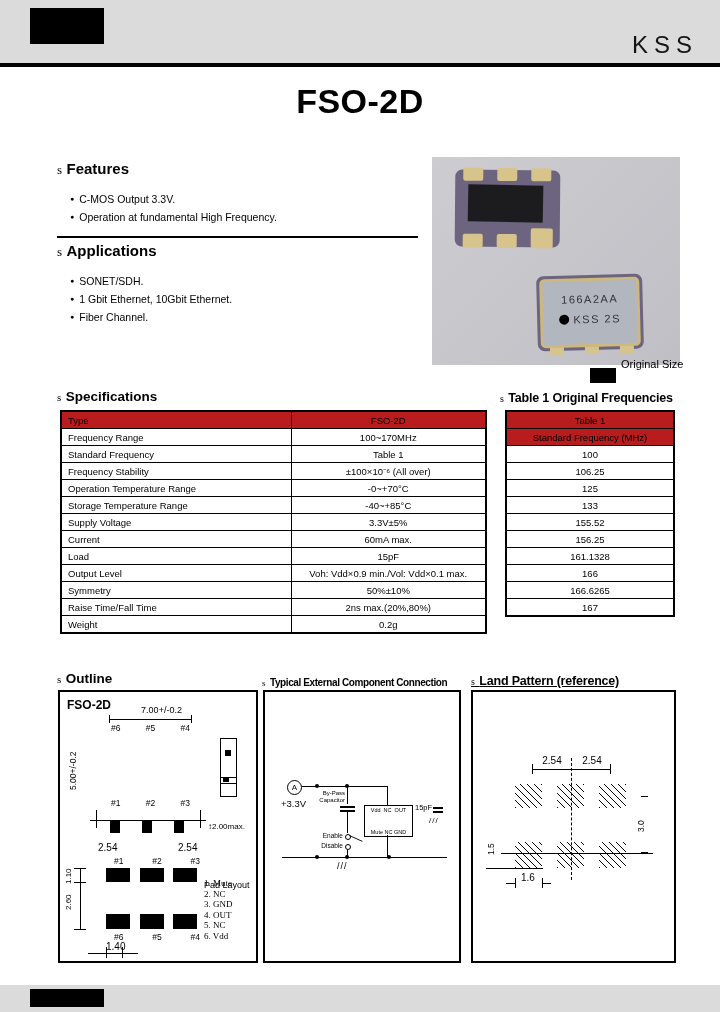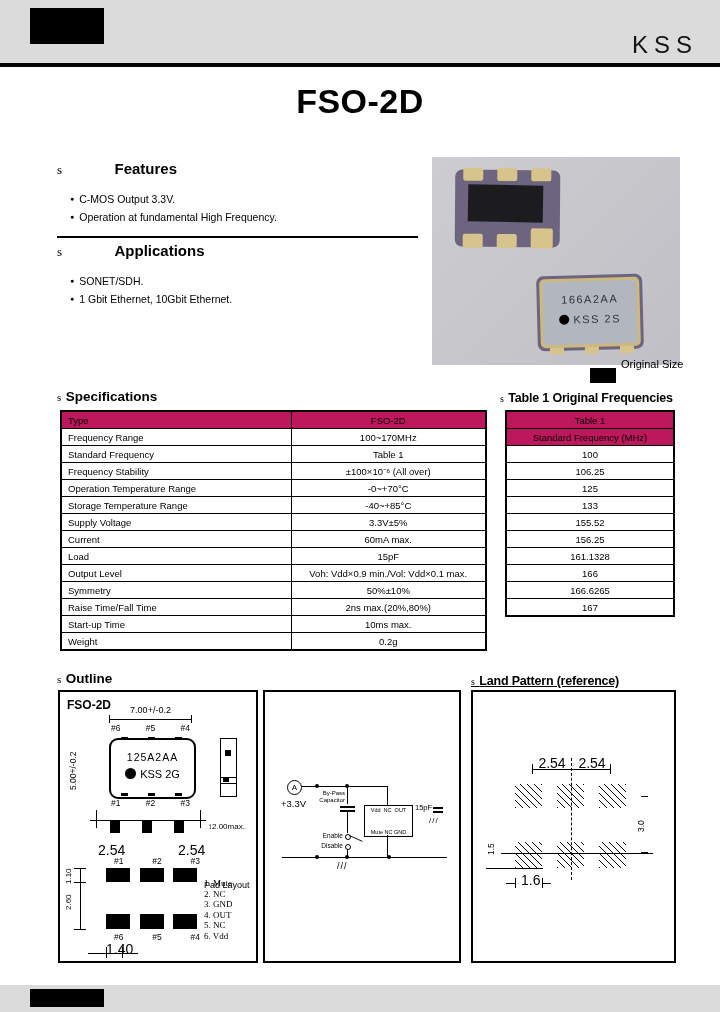--- a/index.html
+++ b/index.html
@@ -16,46 +16,46 @@
   .brand{position:absolute;top:31px;right:22px;font-size:24px;font-weight:400;
          letter-spacing:6px;transform:scaleY(1.02);color:#141414;}
   .toprule{position:absolute;left:0;top:63px;width:720px;height:4px;background:#000;}
   .pagetitle{position:absolute;left:0;top:82px;width:720px;text-align:center;
              font-size:34px;font-weight:bold;letter-spacing:.5px;}
 
   
   .sec-h{position:absolute;white-space:nowrap;}
   .sec-pre{font-family:"Liberation Serif",serif;font-weight:400;}
   .sec-t{font-weight:bold;}
-  .h-big .sec-pre{font-size:13px;} .h-big .sec-t{font-size:15px;margin-left:48px;}
+  .h-big .sec-pre{font-size:13px;} .h-big .sec-t{font-size:15px;}
   .h-med .sec-pre{font-size:11px;} .h-med .sec-t{font-size:13.5px;}
   .h-sml .sec-pre{font-size:10px;} .h-sml .sec-t{font-size:12.5px;letter-spacing:-.2px;}
   .h-xs  .sec-pre{font-size:9px;}  .h-xs  .sec-t{font-size:10px;letter-spacing:-.4px;}
 
   
   .blist{position:absolute;}
   .bullet-item{font-size:10.5px;line-height:17.5px;white-space:nowrap;}
   .bullet-item::before{content:"●";font-size:7px;vertical-align:1.5px;margin-right:5px;}
 
   
   table{border-collapse:collapse;table-layout:fixed;}
   .dtable{position:absolute;border:2px solid #000;background:#fff;}
   .dtable td{border:1px solid #000;font-size:9.5px;height:16px;padding:0 0 0 6px;
              overflow:hidden;white-space:nowrap;}
   .dtable td.val{text-align:center;padding:0 1px;}
-  .dtable tr.hdr td{background:#be185d;}
+  .dtable tr.hdr td{background:#b91c1c;}
   #freq-table td{text-align:center;padding:0;}
 
   
   .dbox{position:absolute;border:2px solid #000;background:#fff;}
   .pinrow{position:absolute;display:flex;justify-content:space-between;font-size:8.5px;}
   .pinrow span{flex:0 0 auto;}
   .vdim{position:absolute;transform:rotate(-90deg);transform-origin:0 0;
         font-size:8.5px;white-space:nowrap;}
-  .dimlbl{position:absolute;font-size:14px;white-space:nowrap;}
+  .dimlbl{position:absolute;font-size:10px;white-space:nowrap;}
   .padblk{position:absolute;background:#000;}
   .hatch{position:absolute;background:
      repeating-linear-gradient(45deg,#000 0 1px,transparent 1px 5px);}
 
   
   .oc{position:absolute;left:49px;top:46px;width:83px;height:57px;border:2px solid #000;
       border-radius:9px;background:#fff;}
   .ocpad{position:absolute;width:7px;height:3px;background:#000;}
   .oc-l1{position:absolute;left:0;top:11px;width:100%;text-align:center;
          font-size:10.5px;letter-spacing:1px;}
@@ -98,20 +98,21 @@
 
   <div class="hline" style="left:57px;top:236px;width:361px;height:2px;"></div>
 
   <div class="sec-h h-big" style="left:57px;top:242px;">
     <span class="sec-pre">s</span>
     <span class="sec-t">Applications</span>
   </div>
   <div class="blist" style="left:70px;top:272px;">
       <div class="bullet-item">SONET/SDH.</div>
       <div class="bullet-item">1 Gbit Ethernet, 10Gbit Ethernet.</div>
+      <div class="bullet-item">Fiber Channel.</div>
     </div>
 
   <div class="photo">
 
     <div class="chipbody" style="left:23px;top:13px;width:105px;height:77px;transform:rotate(.5deg);">
       <div class="goldpad" style="left:8px;top:-2px;width:20px;height:13px;"></div>
       <div class="goldpad" style="left:42px;top:-2px;width:20px;height:13px;"></div>
       <div class="goldpad" style="left:76px;top:-2px;width:20px;height:13px;"></div>
       <div class="goldpad" style="left:8px;top:64px;width:20px;height:14px;"></div>
       <div class="goldpad" style="left:42px;top:64px;width:20px;height:14px;"></div>
@@ -186,24 +187,20 @@
         </tr>
         <tr>
           <td>Symmetry</td>
           <td class="val">50%±10%</td>
         </tr>
         <tr>
           <td>Raise Time/Fall Time</td>
           <td class="val">2ns max.(20%,80%)</td>
         </tr>
         <tr>
-          <td>Start-up Time</td>
-          <td class="val">10ms max.</td>
-        </tr>
-        <tr>
           <td>Weight</td>
           <td class="val">0.2g</td>
         </tr>
       </tbody>
   </table>
 
   <div class="sec-h h-sml" style="left:500px;top:388px;">
     <span class="sec-pre">s</span>
     <span class="sec-t">Table 1 Original Frequencies</span>
   </div>
@@ -248,43 +245,31 @@
       </tbody>
   </table>
 
   <div class="sec-h h-med" style="left:57px;top:669px;">
     <span class="sec-pre">s</span>
     <span class="sec-t">Outline</span>
   </div>
   <div class="dbox" style="left:58px;top:690px;width:196px;height:269px;">
     <div class="abs" style="left:7px;top:6px;font-size:12px;font-weight:bold;">FSO-2D</div>
 
-    <div class="dimlbl" style="left:49px;top:13px;width:83px;text-align:center;font-size:9px;">7.00+/-0.2</div>
+    <div class="dimlbl" style="left:60px;top:13px;width:83px;text-align:center;font-size:9px;">7.00+/-0.2</div>
     <div class="hline" style="left:49px;top:27px;width:83px;"></div>
     <div class="vline" style="left:49px;top:23px;height:8px;"></div>
     <div class="vline" style="left:131px;top:23px;height:8px;"></div>
 
     <div class="pinrow" style="left:51px;top:31px;width:79px;">
         <span>#6</span>
         <span>#5</span>
         <span>#4</span>
       </div>
 
-    <div class="oc">
-      <div class="ocpad" style="left:10px;top:-3px;"></div>
-      <div class="ocpad" style="left:37px;top:-3px;"></div>
-      <div class="ocpad" style="left:64px;top:-3px;"></div>
-      <div class="ocpad" style="left:10px;top:53px;"></div>
-      <div class="ocpad" style="left:37px;top:53px;"></div>
-      <div class="ocpad" style="left:64px;top:53px;"></div>
-      <div class="oc-l1">125A2AA</div>
-      <div class="oc-l2">
-        <span class="klogo" style="width:11px;height:11px;"></span><span>KSS 2G</span>
-      </div>
-    </div>
 
     <div class="vdim" style="left:8px;top:98px;">5.00+/-0.2</div>
 
     <div class="pinrow" style="left:51px;top:106px;width:79px;">
         <span>#1</span>
         <span>#2</span>
         <span>#3</span>
       </div>
 
     <div class="abs" style="left:160px;top:46px;width:15px;height:57px;border:1.5px solid #000;">
@@ -341,20 +326,24 @@
     <div class="abs" style="left:144px;top:186px;font-size:9px;line-height:10.5px;font-family:Liberation Serif, serif;">
         <div>1. Mute</div>
         <div>2. NC</div>
         <div>3. GND</div>
         <div>4. OUT</div>
         <div>5. NC</div>
         <div>6. Vdd</div>
       </div>
   </div>
 
+  <div class="sec-h h-xs" style="left:262px;top:672px;">
+    <span class="sec-pre">s</span>
+    <span class="sec-t">Typical External Component Connection</span>
+  </div>
   <div class="dbox" style="left:263px;top:690px;width:194px;height:269px;">
     <div class="abs" style="left:22px;top:88px;width:13px;height:13px;border:1px solid #000;border-radius:50%;
          font-size:8px;text-align:center;line-height:13px;">A</div>
     <div class="hline" style="left:37px;top:94px;width:85px;"></div>
     <div class="dotjct" style="left:50px;top:92px;"></div>
     <div class="dotjct" style="left:80px;top:92px;"></div>
 
     <div class="tiny" style="left:44px;top:98px;width:36px;text-align:right;font-size:6px;line-height:7px;">
       <div>By-Pass</div>
       <div>Capacitor</div>

